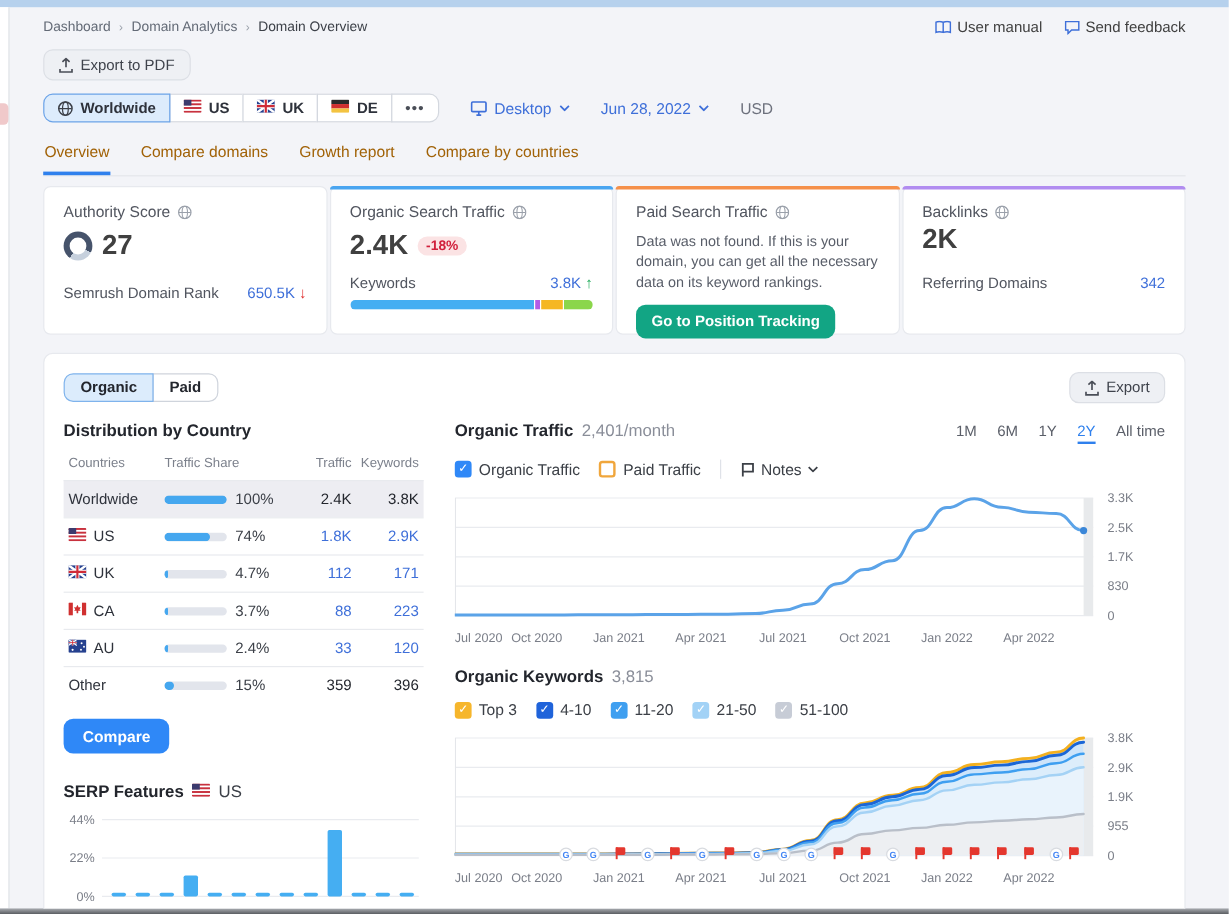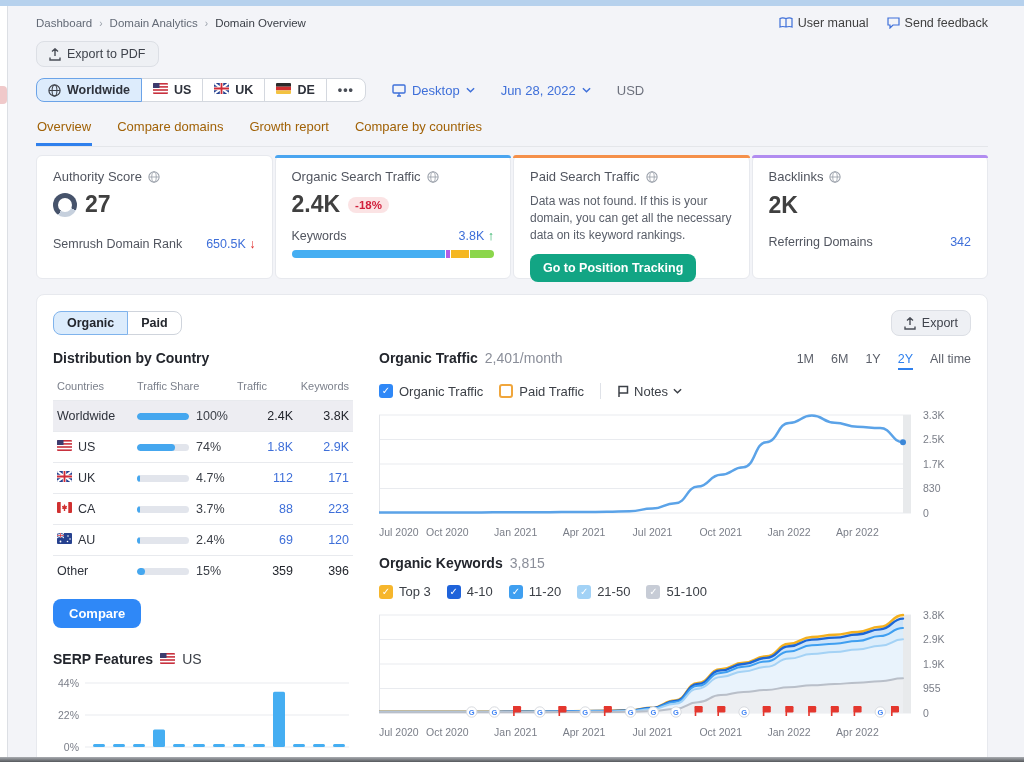--- a/index.html
+++ b/index.html
@@ -293,21 +293,21 @@
     <div class="mcard">
       <div class="accent" style="background:#b18cf0;"></div>
       <div class="card-title">
           <span>Backlinks</span>
         <svg width="12" height="12" viewBox="0 0 14 14">
             <circle cx="7" cy="7" r="6" fill="none" stroke="#9aa0aa" stroke-width="1.2"></circle>
             <ellipse cx="7" cy="7" rx="2.6" ry="6" fill="none" stroke="#9aa0aa" stroke-width="1"></ellipse>
             <path d="M1.3 7 H12.7" stroke="#9aa0aa" stroke-width="1"></path>
           </svg>
         </div>
-      <div class="val-row" style="margin-top:8px;">
+      <div class="val-row" style="margin-top:2px;">
           <span class="big-num">2K</span>
         </div>
       <div class="kv" style="margin-top:16px;">
         <span>Referring Domains</span>
         <span class="link">342</span>
       </div>
     </div>
   </div>
 
   <div class="main-card">
@@ -324,21 +324,21 @@
       </button>
     </div>
 
     <div class="columns">
 
       <div class="left-col">
         <div class="sec-title">Distribution by Country</div>
         <div class="tbl-head">
           <span style="width:84px;padding-left:4px;">Countries</span>
           <span style="flex:1;">Traffic Share</span>
-          <span style="width:56px;">Traffic</span>
+          <span style="width:56px;text-align:right;">Traffic</span>
           <span style="width:60px;text-align:right;padding-right:4px;">Keywords</span>
         </div>
         <div id="country-rows">
             <div class="crow sel">
               <span class="c-name">
                 <span>Worldwide</span>
               </span>
               <span class="c-share">
                 <span class="track">
                   <span class="fill" style="width:52px"></span>
@@ -425,21 +425,21 @@
                     </g>
                   </svg></span>
                 <span>AU</span>
               </span>
               <span class="c-share">
                 <span class="track">
                   <span class="fill" style="width:3px"></span>
                 </span>
                 <span class="pct">2.4%</span>
               </span>
-              <span class="c-num link">69</span>
+              <span class="c-num link">33</span>
               <span class="c-num2 link">120</span>
             </div>
             <div class="crow">
               <span class="c-name">
                 <span>Other</span>
               </span>
               <span class="c-share">
                 <span class="track">
                   <span class="fill" style="width:7.8px"></span>
                 </span>

